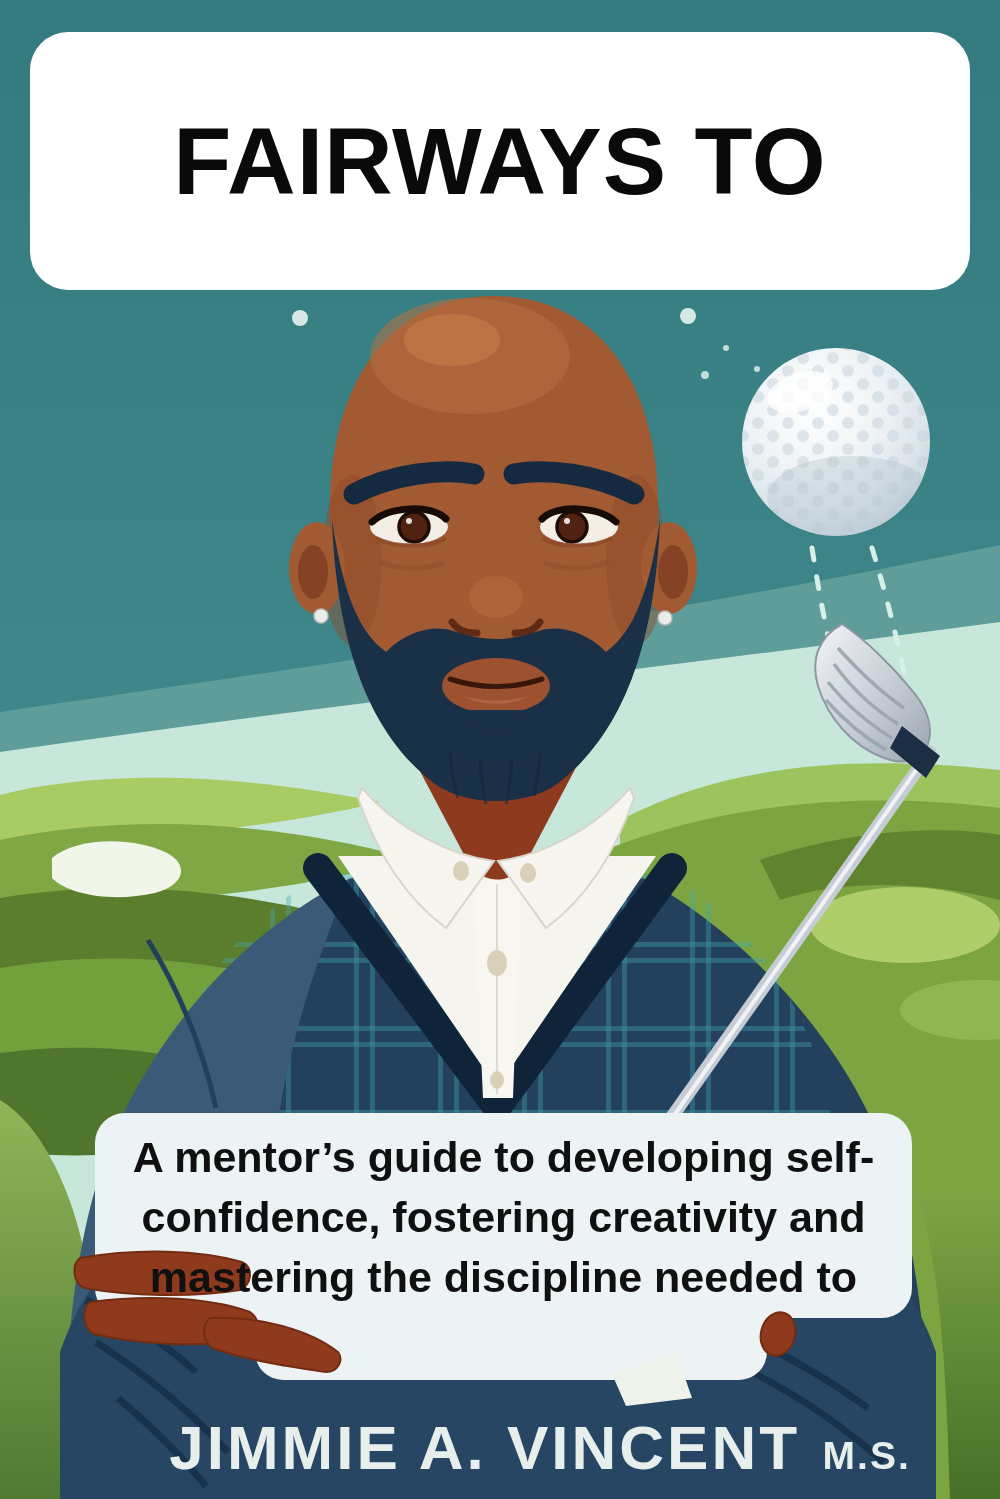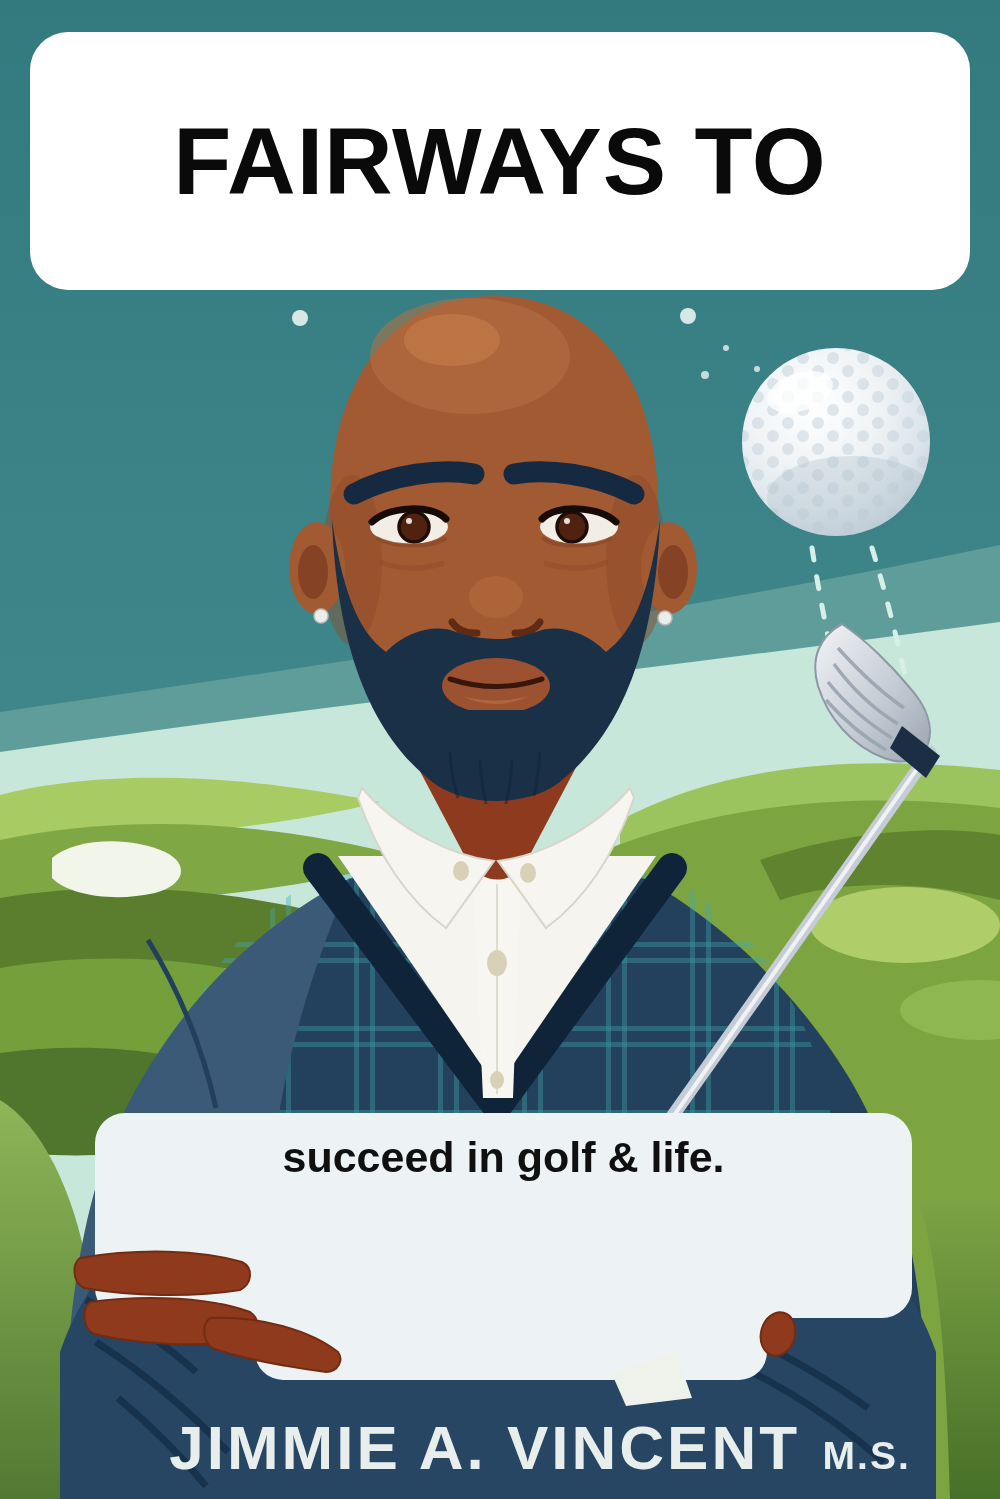--- a/index.html
+++ b/index.html
@@ -234,21 +234,23 @@
   <path d="M612,1374 L676,1352 L692,1398 L626,1406 Z" fill="#EFF1EB"></path>
 
   <rect x="30" y="32" width="940" height="258" rx="38" fill="#FFFFFF"></rect>
 </svg>
 
 <div class="overlay" id="title-text">
   <div class="title-line">FAIRWAYS TO</div>
 </div>
 
 <div class="overlay" id="subtitle-text">
-  <div class="subtitle-line">succeed in golf &amp; life.</div>
+  <div class="subtitle-line">A mentor’s guide to developing self-</div>
+  <div class="subtitle-line">confidence, fostering creativity and</div>
+  <div class="subtitle-line">mastering the discipline needed to</div>
 </div>
 
 <div class="overlay" id="author-line">
   <span id="author-name">JIMMIE A. VINCENT</span>
   <span id="author-credential">M.S.</span>
 </div>
 
 </div>
 
 </body></html>

